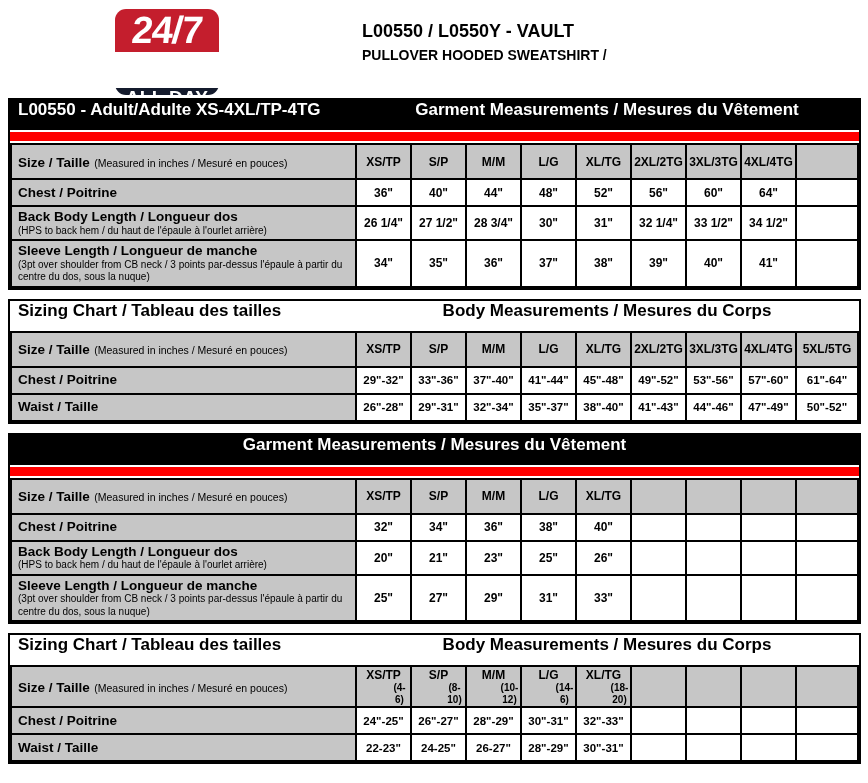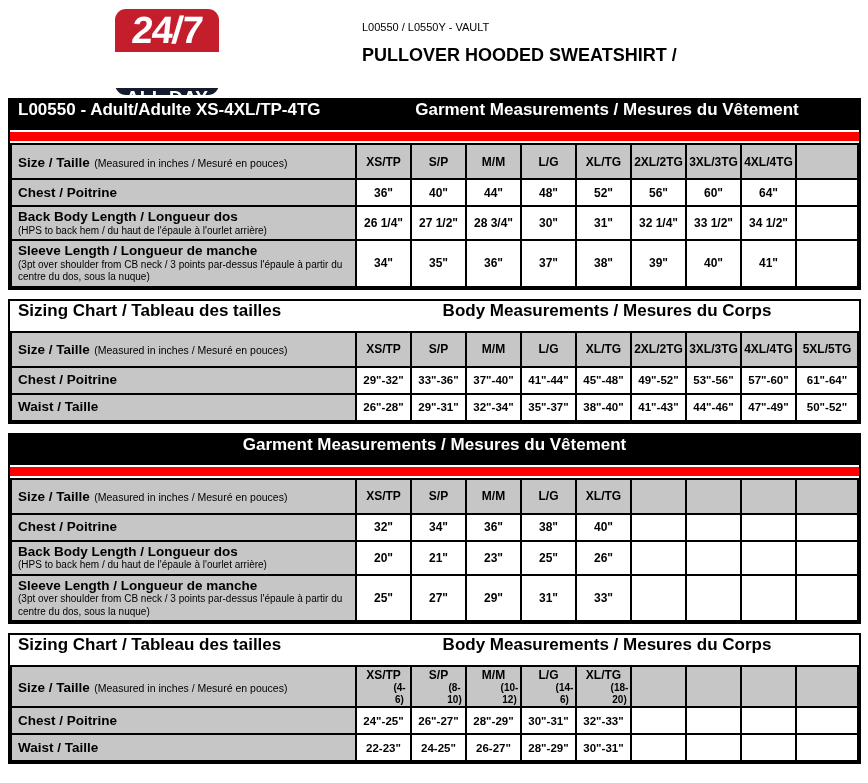--- a/index.html
+++ b/index.html
@@ -13,22 +13,22 @@
   .logo {
     position:absolute; left:115px; top:9px; width:104px; height:86px;
     border-radius:11px; overflow:hidden; display:flex; flex-direction:column;
   }
   .logo-red { flex:1.32; display:flex; align-items:center; justify-content:center; border-bottom:2px solid #fff; }
   .logo-red .t247 { color:#fff; font-weight:bold; font-size:38px; transform:skewX(-6deg); letter-spacing:-1px; }
   .logo-navy { flex:1; display:flex; flex-direction:column; align-items:center; justify-content:center; line-height:1; }
   .logo-navy .l1 { color:#fff; font-weight:bold; font-size:19px; letter-spacing:.3px; }
   .logo-navy .l2 { color:#fff; font-weight:bold; font-size:12.5px; letter-spacing:.3px; margin-top:2px; }
   .titles { position:absolute; left:362px; top:21px; }
-  .titles .main { font-size:11px; font-weight:normal; margin-bottom:9px; }
-  .titles .sub { font-size:18px; font-weight:bold; line-height:1.45; }
+  .titles .main { font-size:18px; font-weight:bold; margin-bottom:3px; }
+  .titles .sub { font-size:14px; font-weight:bold; line-height:1.45; }
 
   .tables { margin:0 7px 0 8px; }
   .tbl { border:2px solid #000; margin-bottom:9px; }
   .tbl-head { display:flex; align-items:flex-start; height:30px; font-weight:bold; font-size:17px; }
   .head-black { background:#000; color:#fff; }
   .head-white { background:#fff; color:#000; }
   .head-left { width:345px; padding-left:8px; white-space:nowrap; }
   .head-right { flex:1; text-align:center; }
   .red-stripe { height:13px; border-top:2px solid #fff; border-bottom:2px solid #fff; }
 

